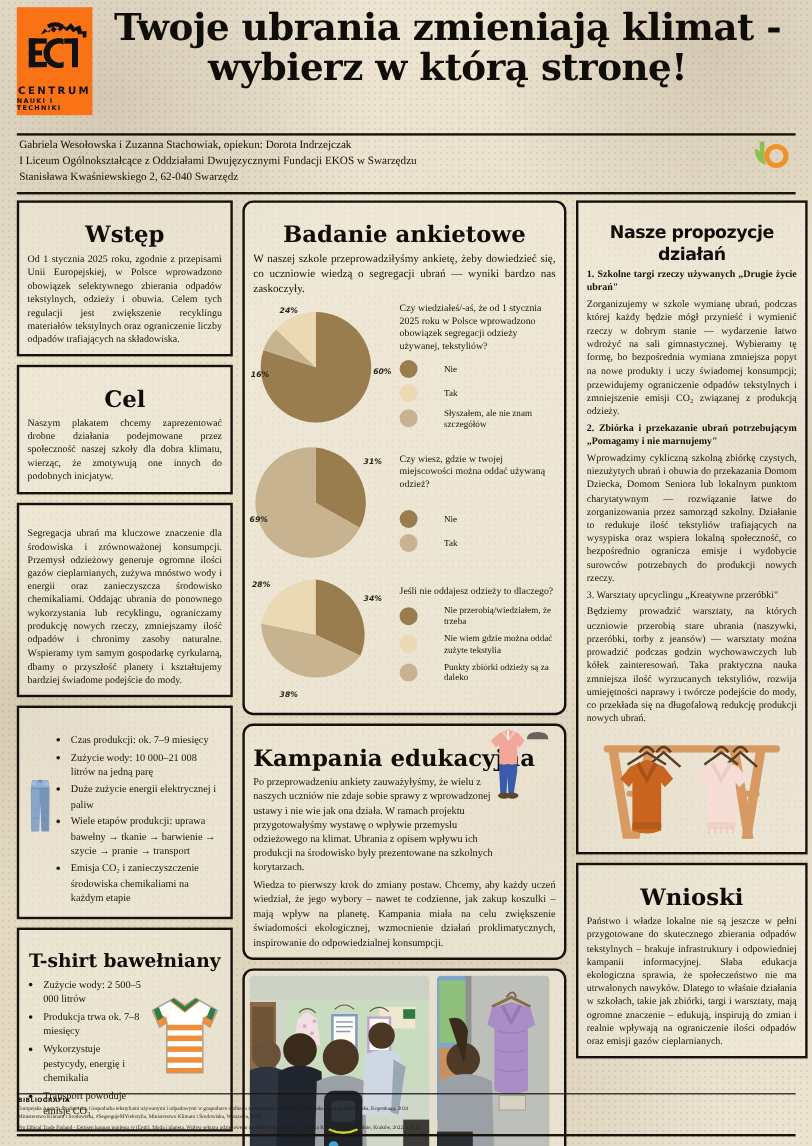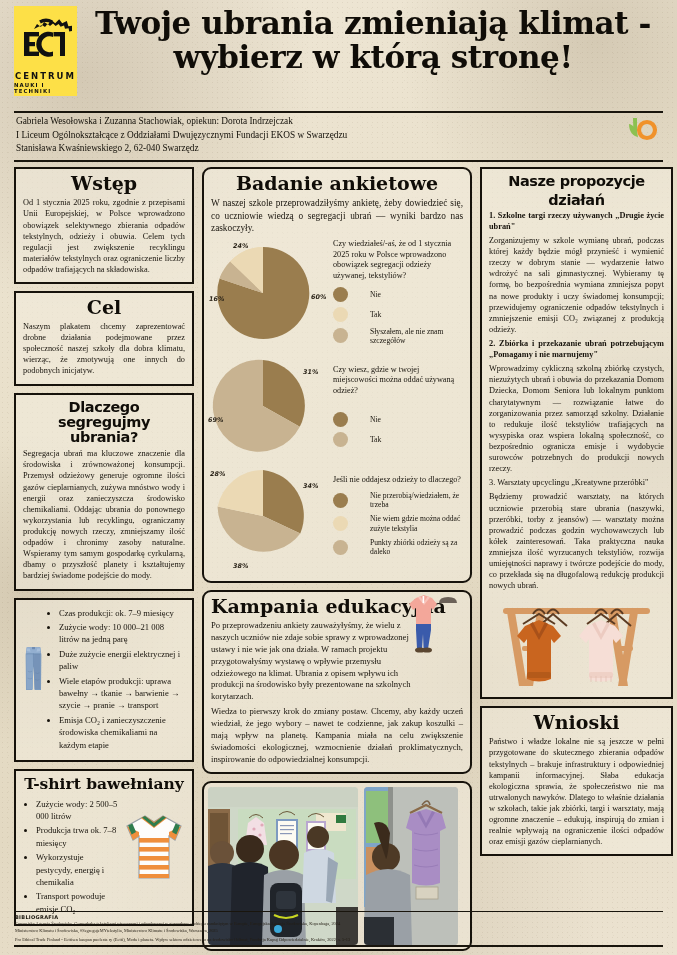--- a/index.html
+++ b/index.html
@@ -33,21 +33,21 @@
       radial-gradient(rgba(90,70,45,.18) .5px, transparent .6px);
     background-size: 5px 5px, 11px 9px;
     background-position: 0 0, 3px 4px;
   }
 
   .page { position: relative; width: 677px; height: 955px; padding: 6px 14px 0 14px; }
 
   
   .header { display: flex; align-items: flex-start; gap: 6px; height: 102px; }
   .logo {
-    width: 63px; height: 90px; background: #fde047; flex: none;
+    width: 63px; height: 90px; background: #f97316; flex: none;
     display: flex; flex-direction: column; align-items: center; justify-content: center;
     padding-top: 3px;
   }
   .logo svg { display: block; }
   .logo .ctext { font-family: "DejaVu Sans", sans-serif; font-weight: 700; font-size: 8.5px;
                  letter-spacing: 2.0px; color: #111; margin-top: 1px; }
   .logo .ctext2 { font-family: "DejaVu Sans", sans-serif; font-weight: 700; font-size: 5.4px;
                   letter-spacing: 1.1px; color: #111; margin-top: 1px; }
 
   .title-wrap { flex: 1; text-align: center; padding: 2px 4px 0 4px; }
@@ -67,21 +67,21 @@
 
   
   .cols { display: flex; gap: 8px; margin-top: 5px; }
   .col-l { width: 180px; flex: none; }
   .col-m { width: 270px; flex: none; }
   .col-r { width: 193px; flex: none; }
 
   .box {
     border: 2.6px solid #16120b;
     background: rgba(243,236,222,0.55);
-    padding: 5px 7px 7px 7px;
+    padding: 18px 7px 7px 7px;
     margin-bottom: 7px;
     position: relative;
   }
   .box.round { border-radius: 9px; border-width: 2.2px; }
 
   h2 {
     margin: 0 0 3px 0; text-align: center;
     font-family: "DejaVu Serif", serif; font-weight: 700; color: #100d08;
     line-height: 1.05;
   }
@@ -200,21 +200,20 @@
         <h2 class="h-big">Wstęp</h2>
         <p class="body">Od 1 stycznia 2025 roku, zgodnie z przepisami Unii Europejskiej, w Polsce wprowadzono obowiązek selektywnego zbierania odpadów tekstylnych, odzieży i obuwia. Celem tych regulacji jest zwiększenie recyklingu materiałów tekstylnych oraz ograniczenie liczby odpadów trafiających na składowiska.</p>
       </div>
 
       <div class="box">
         <h2 class="h-big">Cel</h2>
         <p class="body">Naszym plakatem chcemy zaprezentować drobne działania podejmowane przez społeczność naszej szkoły dla dobra klimatu, wierząc, że zmotywują one innych do podobnych inicjatyw.</p>
       </div>
 
       <div class="box">
-        <h2 class="h-sans">Dlaczego segregujmy ubrania?</h2>
         <p class="body">Segregacja ubrań ma kluczowe znaczenie dla środowiska i zrównoważonej konsumpcji. Przemysł odzieżowy generuje ogromne ilości gazów cieplarnianych, zużywa mnóstwo wody i energii oraz zanieczyszcza środowisko chemikaliami. Oddając ubrania do ponownego wykorzystania lub recyklingu, ograniczamy produkcję nowych rzeczy, zmniejszamy ilość odpadów i chronimy zasoby naturalne. Wspieramy tym samym gospodarkę cyrkularną, dbamy o przyszłość planety i kształtujemy bardziej świadome podejście do mody.</p>
       </div>
 
       <div class="box">
         <div class="illus-row">
           <svg width="56" height="128" viewBox="0 0 56 128">
             <path d="M10 6 L46 6 L49 26 L48 120 L31 120 L28 58 L25 120 L8 120 L7 26 Z" fill="#7e9cc0"></path>
             <path d="M10 6 L46 6 L48 22 L8 22 Z" fill="#93afd0"></path>
             <path d="M12 24 L26 24 L27 56 L26 118 L10 118 L9 26 Z" fill="#89a6c8"></path>
             <path d="M30 24 L45 24 L46 26 L46 118 L31 118 L29 56 Z" fill="#7693b8"></path>

